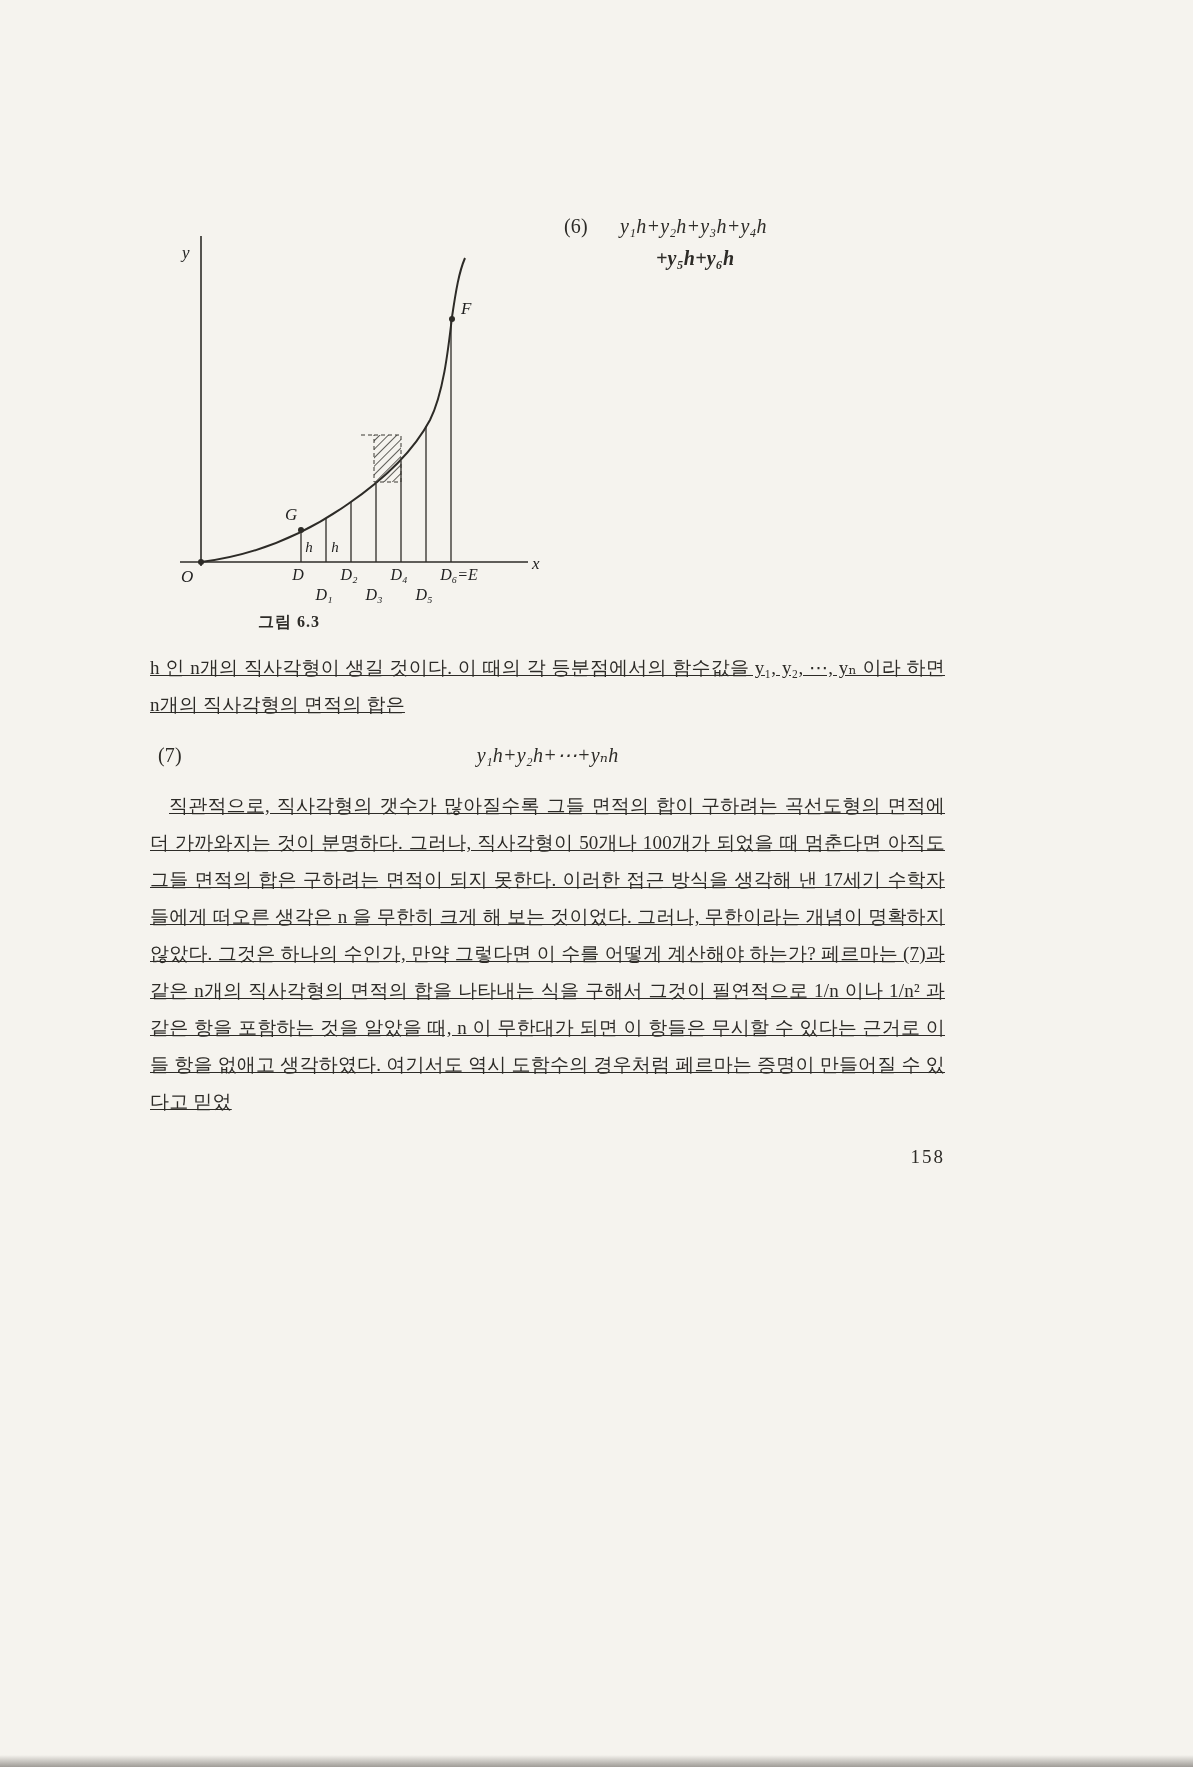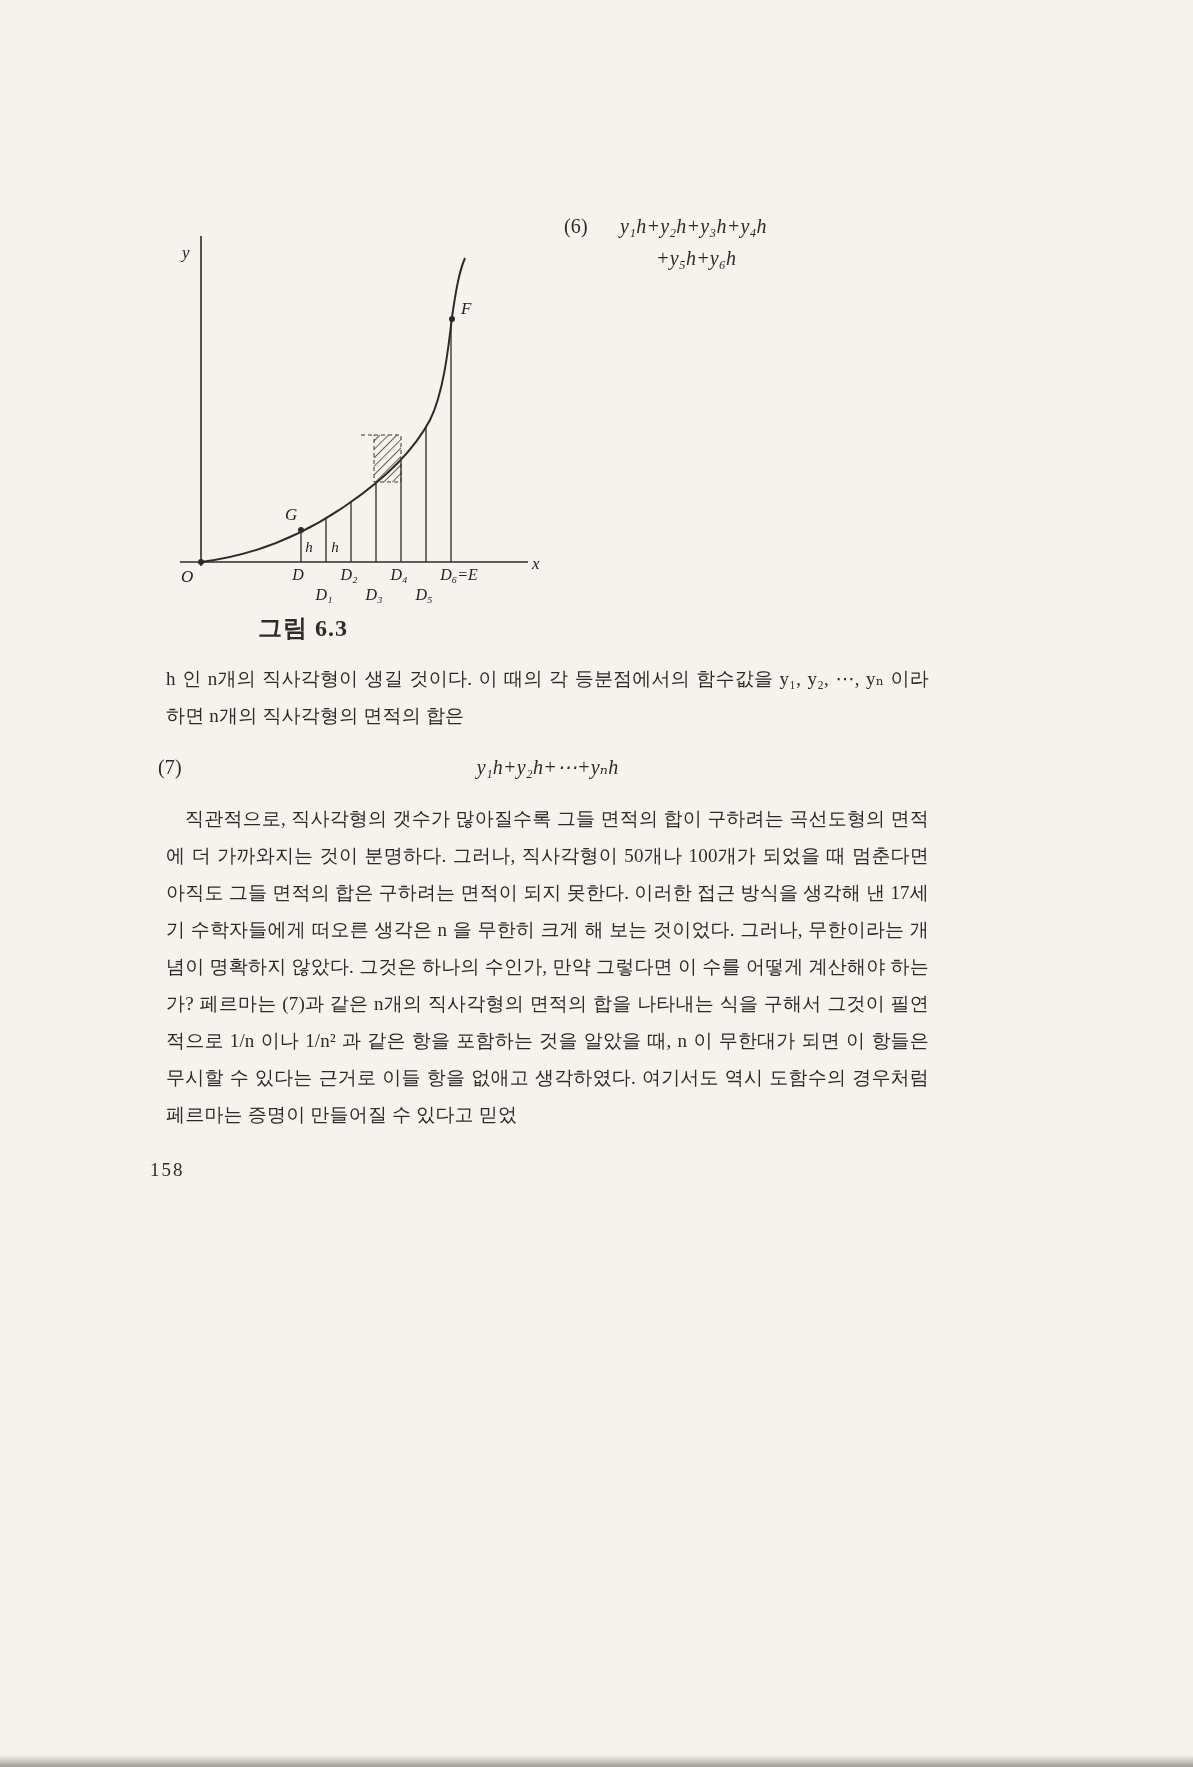--- a/index.html
+++ b/index.html
@@ -18,21 +18,21 @@
     width:795px;
   }
   .top-section { display:flex; }
   .fig-col { flex:0 0 408px; width:408px; }
   .fig-col svg { display:block; margin:26px 0 0 18px; }
   .fig-caption {
     width:400px;
     margin-top:8px;
     padding-left:108px;
     box-sizing:border-box;
-    font-size:24px;
+    font-size:16px;
     font-weight:bold;
     letter-spacing:1px;
   }
   .text-col {
     flex:1;
     padding-left:6px;
     font-size:20px;
     line-height:34px;
     text-align:justify;
     letter-spacing:0.2px;
@@ -40,42 +40,43 @@
   .text-col p { margin:0; }
   .p-indent { text-indent:1em; }
   .eq6 {
     display:flex;
     margin:14px 0 12px 0;
     font-size:20px;
     line-height:32px;
   }
   .eq6-label { flex:0 0 56px; }
   .eq6-lines { font-style:italic; }
-  .eq6-line2 { padding-left:36px; }
+  .eq6-line2 { padding-left:36px;font-weight:bold; }
   .body-text {
     margin-top:16px;
     font-size:19px;
     line-height:37px;
     text-align:justify;
     letter-spacing:0.2px;
   }
-  .body-text p { margin:16px; }
+  .body-text p { margin:0;text-decoration:underline; }
   .eq7 {
     position:relative;
     margin:15px 0 15px 0;
     text-align:center;
     font-size:20px;
     line-height:34px;
   }
   .eq7-label { position:absolute; left:8px; top:0; font-style:normal; }
   .eq7-formula { font-style:italic; }
   .page-number {
     margin-top:26px;
     font-size:19px;
     letter-spacing:2px;
+    text-align:right;
   }
   .scan-edge-bottom {
     position:absolute;
     left:0; right:0; bottom:0;
     height:12px;
     background:linear-gradient(to bottom, rgba(0,0,0,0), rgba(55,50,45,0.45));
   }
   .fig-label { font-style:italic; font-size:17px; fill:#222; }
   .fig-sublabel { font-style:italic; font-size:16px; fill:#222; }
   .fig-hlabel { font-style:italic; font-size:15px; fill:#222; }

